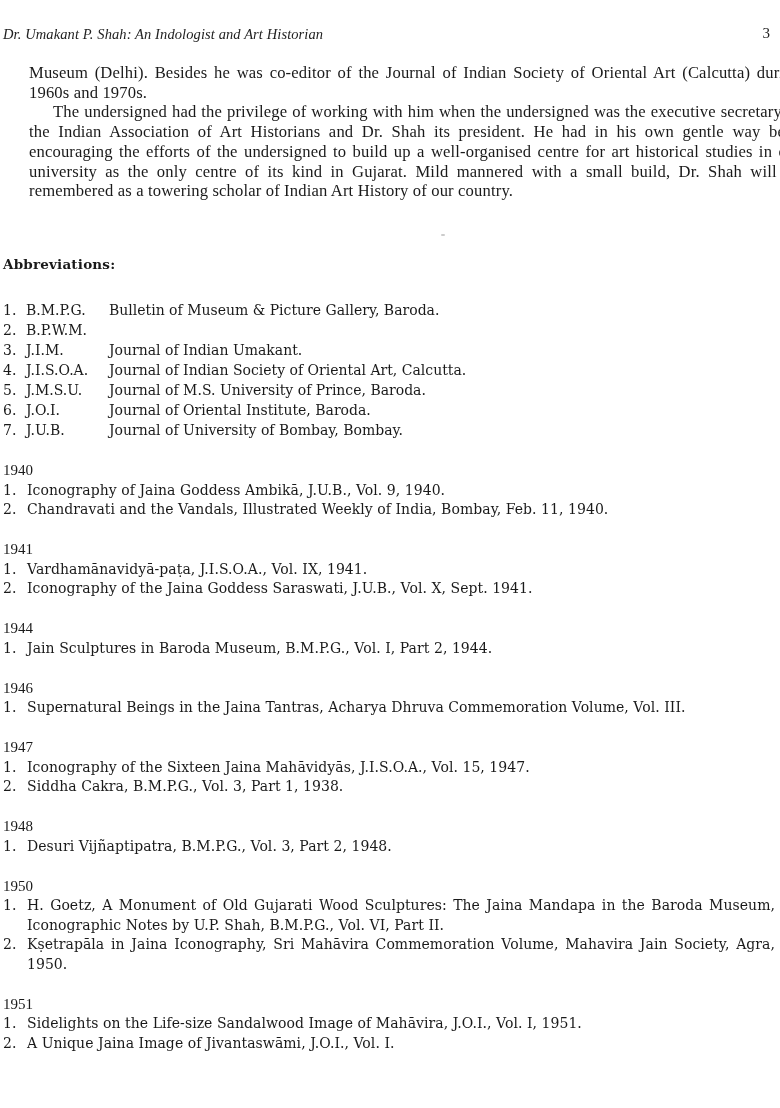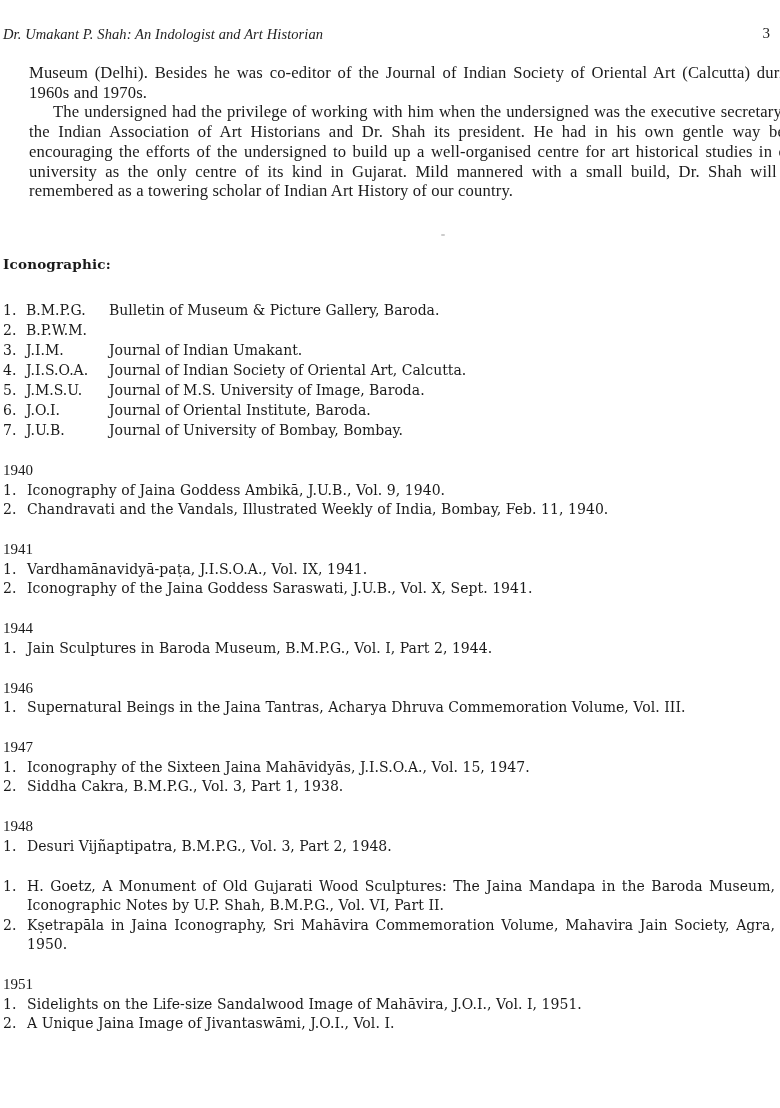--- a/index.html
+++ b/index.html
@@ -131,21 +131,21 @@
 <div class="page">
 
   <div class="running-head">Dr. Umakant P. Shah: An Indologist and Art Historian</div>
   <div class="page-number">3</div>
 
   <div class="body-text">
     <p>Museum (Delhi). Besides he was co-editor of the Journal of Indian Society of Oriental Art (Calcutta) during 1960s and 1970s.</p>
     <p class="indent">The undersigned had the privilege of working with him when the undersigned was the executive secretary of the Indian Association of Art Historians and Dr. Shah its president. He had in his own gentle way been encouraging the efforts of the undersigned to build up a well-organised centre for art historical studies in our university as the only centre of its kind in Gujarat. Mild mannered with a small build, Dr. Shah will be remembered as a towering scholar of Indian Art History of our country.</p>
   </div>
 
-  <div class="section-heading">Iconographic:</div>
+  <div class="section-heading">Abbreviations:</div>
 
   <ul class="abbr-list">
     <li class="abbr-row">
       <span class="abbr-num">1.</span>
       <span class="abbr-code">B.M.P.G.</span>
       <span>Bulletin of Museum &amp; Picture Gallery, Baroda.</span>
     </li>
     <li class="abbr-row">
       <span class="abbr-num">2.</span>
       <span class="abbr-code">B.P.W.M.</span>
@@ -156,21 +156,21 @@
       <span>Journal of Indian Umakant.</span>
     </li>
     <li class="abbr-row">
       <span class="abbr-num">4.</span>
       <span class="abbr-code">J.I.S.O.A.</span>
       <span>Journal of Indian Society of Oriental Art, Calcutta.</span>
     </li>
     <li class="abbr-row">
       <span class="abbr-num">5.</span>
       <span class="abbr-code">J.M.S.U.</span>
-      <span>Journal of M.S. University of Image, Baroda.</span>
+      <span>Journal of M.S. University of Prince, Baroda.</span>
     </li>
     <li class="abbr-row">
       <span class="abbr-num">6.</span>
       <span class="abbr-code">J.O.I.</span>
       <span>Journal of Oriental Institute, Baroda.</span>
     </li>
     <li class="abbr-row">
       <span class="abbr-num">7.</span>
       <span class="abbr-code">J.U.B.</span>
       <span>Journal of University of Bombay, Bombay.</span>
@@ -233,20 +233,21 @@
 
     <div class="year-block">
       <span class="year-label">1948</span>
       <div class="bib-item">
         <span class="bib-num">1.</span>
         <span class="bib-text">Desuri Vijñaptipatra, B.M.P.G., Vol. 3, Part 2, 1948.</span>
       </div>
     </div>
 
     <div class="year-block">
+      <span class="year-label">1950</span>
       <div class="bib-item">
         <span class="bib-num">1.</span>
         <span class="bib-text">H. Goetz, A Monument of Old Gujarati Wood Sculptures: The Jaina Mandapa in the Baroda Museum, Iconographic Notes by U.P. Shah, B.M.P.G., Vol. VI, Part II.</span>
       </div>
       <div class="bib-item">
         <span class="bib-num">2.</span>
         <span class="bib-text">Kṣetrapāla in Jaina Iconography, Sri Mahāvira Commemoration Volume, Mahavira Jain Society, Agra, 1950.</span>
       </div>
     </div>
 

